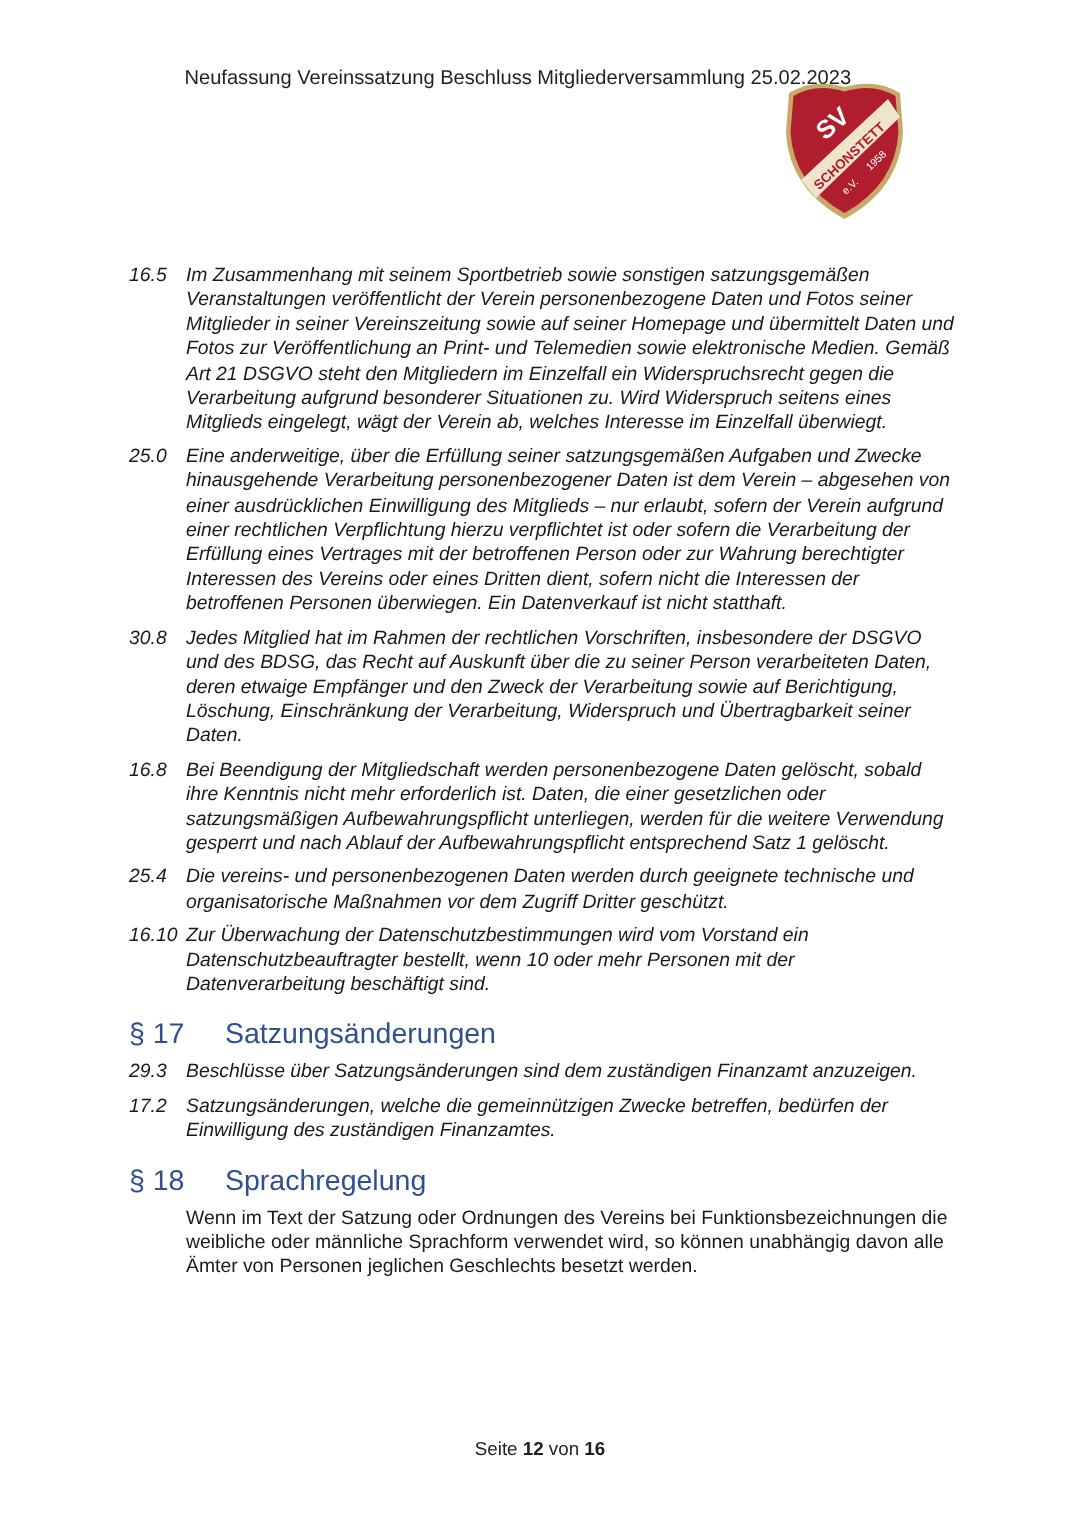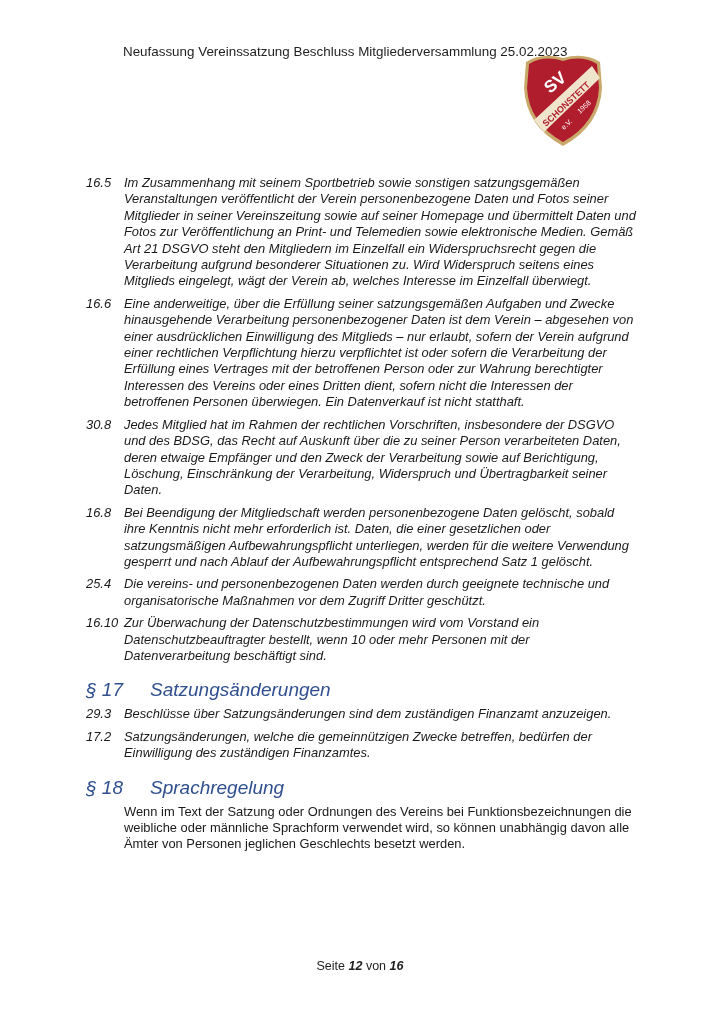--- a/index.html
+++ b/index.html
@@ -4,25 +4,25 @@
 <style>
   html, body { margin: 0; padding: 0; background: #ffffff; }
   body { width: 720px; height: 1018px; position: relative; overflow: hidden;
          font-family: "Liberation Sans", sans-serif; color: #1a1a1a; }
   .header-title { position: absolute; left: 123px; top: 44px; font-size: 13.4px; color: #1f1f1f; white-space: nowrap; }
   .logo { position: absolute; left: 520px; top: 48px; width: 86px; height: 100px; }
   .content { position: absolute; left: 86px; top: 175px; width: 552px; font-size: 12.9px; line-height: 16.4px; }
   .clause { display: flex; margin-bottom: 6px; font-style: italic; }
   .clause-num { width: 38px; flex: 0 0 38px; }
   .clause-text { flex: 1; }
-  .section-heading { color: #2f4f8f; font-size: 19px; line-height: 24px; margin: 14px 0 4px 0; display: flex; font-style: italic; }
+  .section-heading { color: #2f4f8f; font-size: 19px; line-height: 24px; margin: 14px 0 4px 0; display: flex; }
   .section-num { width: 64px; flex: 0 0 64px; }
   .para { margin-left: 38px; }
   .footer { position: absolute; left: 0; width: 720px; top: 959px; text-align: center; font-size: 12.5px; color: #1f1f1f; }
-  .footer b { font-weight: bold; font-style: italic; }
+  .footer b { font-weight: bold; }
 </style>
 </head>
 <body>
 
 <div class="header-title">Neufassung Vereinssatzung Beschluss Mitgliederversammlung 25.02.2023</div>
 
 <svg class="logo" viewBox="0 0 86 100">
   <path d="M6 14 Q22 4 43 10 Q64 4 80 14 L82 40 Q80 78 43 98 Q6 78 4 40 Z" fill="#c9a96a"></path>
   <path d="M9 16 Q24 7 43 13 Q62 7 77 16 L79 40 Q77 75 43 94 Q9 75 7 40 Z" fill="#b01e2e"></path>
   <path d="M14 72 L72 18 L80 30 L24 84 Z" fill="#efe4cc"></path>
@@ -31,21 +31,21 @@
   <text x="44" y="82" fill="#ffffff" font-family="Liberation Sans, sans-serif" font-size="7" transform="rotate(-43 44 82)">e.V.</text>
   <text x="60" y="66" fill="#ffffff" font-family="Liberation Sans, sans-serif" font-size="7" transform="rotate(-43 60 66)">1958</text>
 </svg>
 
 <div class="content">
   <div class="clause">
     <div class="clause-num">16.5</div>
     <div class="clause-text">Im Zusammenhang mit seinem Sportbetrieb sowie sonstigen satzungsgemäßen Veranstaltungen veröffentlicht der Verein personenbezogene Daten und Fotos seiner Mitglieder in seiner Vereinszeitung sowie auf seiner Homepage und übermittelt Daten und Fotos zur Veröffentlichung an Print- und Telemedien sowie elektronische Medien. Gemäß Art 21 DSGVO steht den Mitgliedern im Einzelfall ein Widerspruchsrecht gegen die Verarbeitung aufgrund besonderer Situationen zu. Wird Widerspruch seitens eines Mitglieds eingelegt, wägt der Verein ab, welches Interesse im Einzelfall überwiegt.</div>
   </div>
   <div class="clause">
-    <div class="clause-num">16.6</div>
+    <div class="clause-num">25.0</div>
     <div class="clause-text">Eine anderweitige, über die Erfüllung seiner satzungsgemäßen Aufgaben und Zwecke hinausgehende Verarbeitung personenbezogener Daten ist dem Verein – abgesehen von einer ausdrücklichen Einwilligung des Mitglieds – nur erlaubt, sofern der Verein aufgrund einer rechtlichen Verpflichtung hierzu verpflichtet ist oder sofern die Verarbeitung der Erfüllung eines Vertrages mit der betroffenen Person oder zur Wahrung berechtigter Interessen des Vereins oder eines Dritten dient, sofern nicht die Interessen der betroffenen Personen überwiegen. Ein Datenverkauf ist nicht statthaft.</div>
   </div>
   <div class="clause">
     <div class="clause-num">30.8</div>
     <div class="clause-text">Jedes Mitglied hat im Rahmen der rechtlichen Vorschriften, insbesondere der DSGVO und des BDSG, das Recht auf Auskunft über die zu seiner Person verarbeiteten Daten, deren etwaige Empfänger und den Zweck der Verarbeitung sowie auf Berichtigung, Löschung, Einschränkung der Verarbeitung, Widerspruch und Übertragbarkeit seiner Daten.</div>
   </div>
   <div class="clause">
     <div class="clause-num">16.8</div>
     <div class="clause-text">Bei Beendigung der Mitgliedschaft werden personenbezogene Daten gelöscht, sobald ihre Kenntnis nicht mehr erforderlich ist. Daten, die einer gesetzlichen oder satzungsmäßigen Aufbewahrungspflicht unterliegen, werden für die weitere Verwendung gesperrt und nach Ablauf der Aufbewahrungspflicht entsprechend Satz 1 gelöscht.</div>
   </div>

